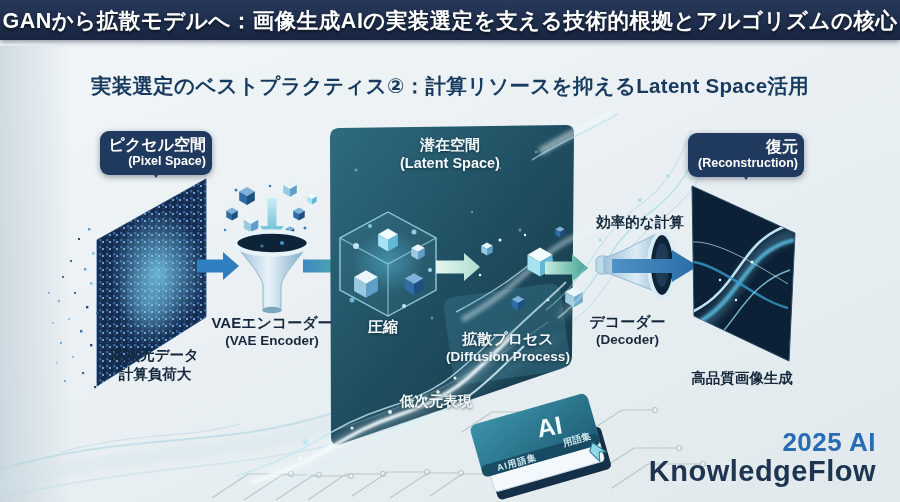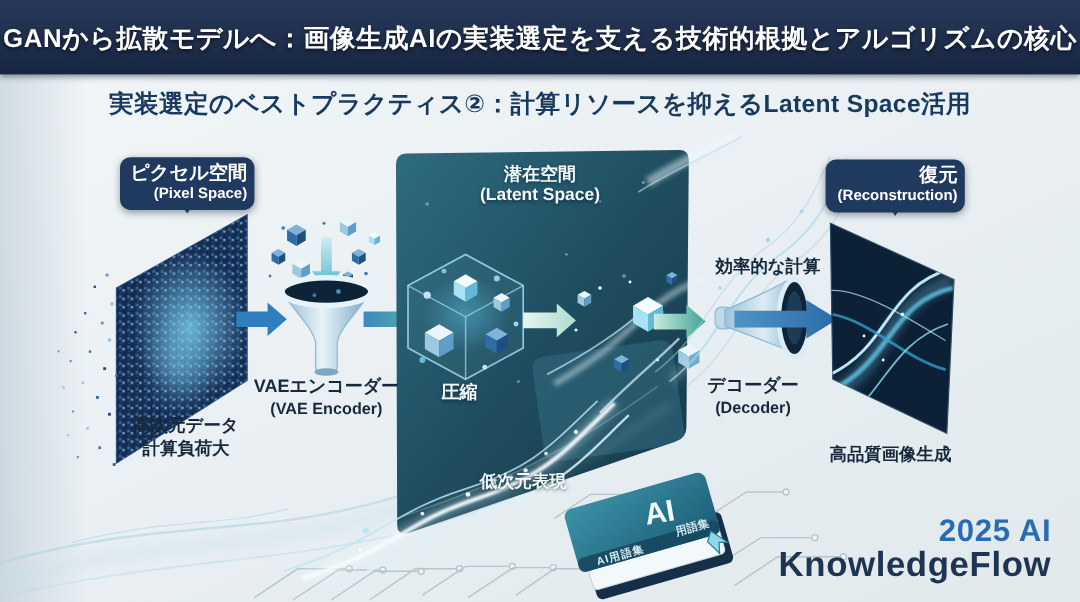--- a/index.html
+++ b/index.html
@@ -2,21 +2,21 @@
 <html><head>
 <meta charset="utf-8">
 <style>
   * { margin:0; padding:0; box-sizing:border-box; }
   html,body { width:900px; height:502px; }
   body { font-family:"Liberation Sans","DejaVu Sans",sans-serif; overflow:hidden; }
   .stage { position:relative; width:900px; height:502px; overflow:hidden;
            background:linear-gradient(155deg,#f2f6f8 0%,#eaf0f3 45%,#e1e9ed 100%); }
   .left-shade { position:absolute; top:46px; left:0; width:72px; bottom:0;
            background:linear-gradient(90deg,rgba(140,165,182,.32),rgba(140,165,182,0)); }
-  .banner { position:absolute; top:0; left:0; right:0; height:62px;
+  .banner { position:absolute; top:0; left:0; right:0; height:40px;
            background:linear-gradient(180deg,#27395a 0%,#172540 100%);
            display:flex; align-items:center; justify-content:center;
            box-shadow:0 2px 5px rgba(15,30,55,.45); z-index:5; }
   .banner h1 { color:#ffffff; font-size:21.5px; font-weight:bold; letter-spacing:.5px;
            text-shadow:0 2px 3px rgba(0,0,0,.55); white-space:nowrap; }
   .subtitle { position:absolute; top:72px; left:0; right:0; text-align:center;
            font-size:20.5px; font-weight:bold; color:#173a5e; letter-spacing:.3px; z-index:5; }
   svg.canvas { position:absolute; top:0; left:0; z-index:1; }
   .callout { position:absolute; background:#1f3a5e; color:#fff; border-radius:9px;
            text-align:center; padding:4px 6px 6px; z-index:6;
@@ -372,20 +372,24 @@
     <div class="s">(Latent Space)</div>
   </div>
 
   <div class="lbl lbl-dark two" style="left:192px; top:314px; width:160px;">
     <div class="t">VAEエンコーダー</div>
     <div class="s">(VAE Encoder)</div>
   </div>
 
   <div class="lbl lbl-light" style="left:343px; top:318px; width:80px; font-size:15px;">圧縮</div>
 
+  <div class="lbl lbl-light two" style="left:418px; top:330px; width:180px;">
+    <div class="t">拡散プロセス</div>
+    <div class="s">(Diffusion Process)</div>
+  </div>
 
   <div class="lbl lbl-light" style="left:376px; top:392px; width:120px; font-size:14.5px;">低次元表現</div>
 
   <div class="lbl lbl-dark" style="left:575px; top:213px; width:130px; font-size:14.5px;">効率的な計算</div>
 
   <div class="lbl lbl-dark two" style="left:560px; top:313px; width:135px;">
     <div class="t">デコーダー</div>
     <div class="s">(Decoder)</div>
   </div>
 

